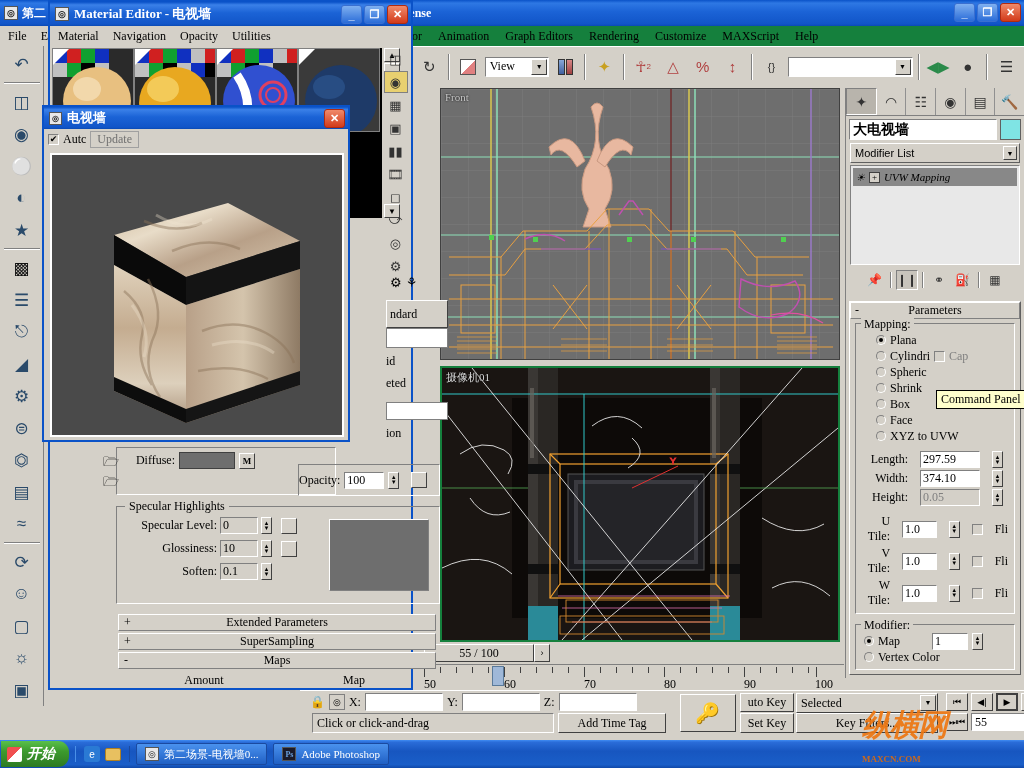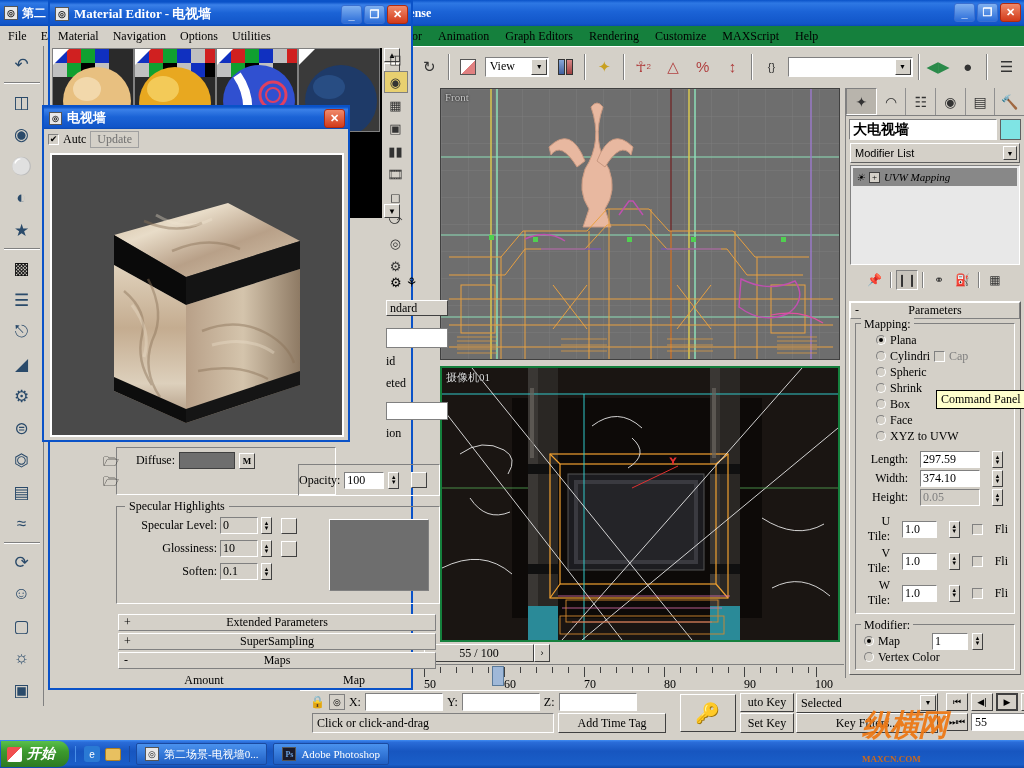--- a/index.html
+++ b/index.html
@@ -817,21 +817,21 @@
     <div class="win-btns">
       <div class="win-btn">_</div>
       <div class="win-btn">❐</div>
       <div class="win-btn close">✕</div>
     </div>
   </div>
 
   <div class="me-menubar">
     <span>Material</span>
     <span>Navigation</span>
-    <span>Options</span>
+    <span>Opacity</span>
     <span>Utilities</span>
   </div>
 
   <div class="me-slots">
     <div class="slot">
       <svg width="82" height="84">
           <rect width="82" height="84" fill="#000"></rect>
         <g>
           <rect x="0" y="0" width="82" height="84" fill="#2a2a2a"></rect>
           <rect x="0" y="0" width="14" height="14" fill="#1030c0"></rect>
@@ -915,21 +915,21 @@
     <div class="mvbtn">⤻</div>
     <div class="mvbtn">◎</div>
     <div class="mvbtn">⚙</div>
   </div>
 
   <div class="abs" style="left:340px;top:268px;width:52px;height:24px;display:flex;gap:4px;align-items:center;">
     <span style="font-size:13px;">⚙</span>
     <span style="font-size:13px;">⚘</span>
   </div>
 
-  <div class="abs me-hdrbtn" style="left:336px;top:298px;width:62px;height:16px;justify-content:flex-start;padding-left:3px;overflow:hidden;">ndard</div>
+  <div class="abs me-hdrbtn" style="left:336px;top:298px;width:62px;height:28px;justify-content:flex-start;padding-left:3px;overflow:hidden;">ndard</div>
 
   <div class="abs" style="left:336px;top:326px;width:62px;height:20px;background:#fff;border:1px solid #808080;"></div>
   <div class="abs" style="left:336px;top:352px;font-family:'Liberation Serif',serif;font-size:12px;">id</div>
   <div class="abs" style="left:336px;top:374px;font-family:'Liberation Serif',serif;font-size:12px;">eted</div>
   <div class="abs" style="left:336px;top:400px;width:62px;height:18px;background:#fff;border:1px solid #808080;"></div>
   <div class="abs" style="left:336px;top:424px;font-family:'Liberation Serif',serif;font-size:12px;">ion</div>
 
   <div class="abs" style="left:66px;top:445px;width:220px;height:48px;border:1px solid #808080;border-right-color:#fff;border-bottom-color:#fff;">
     <div style="position:absolute;left:-14px;top:4px;font-size:13px;">🗁</div>
     <div style="position:absolute;left:-14px;top:24px;font-size:13px;">🗁</div>

